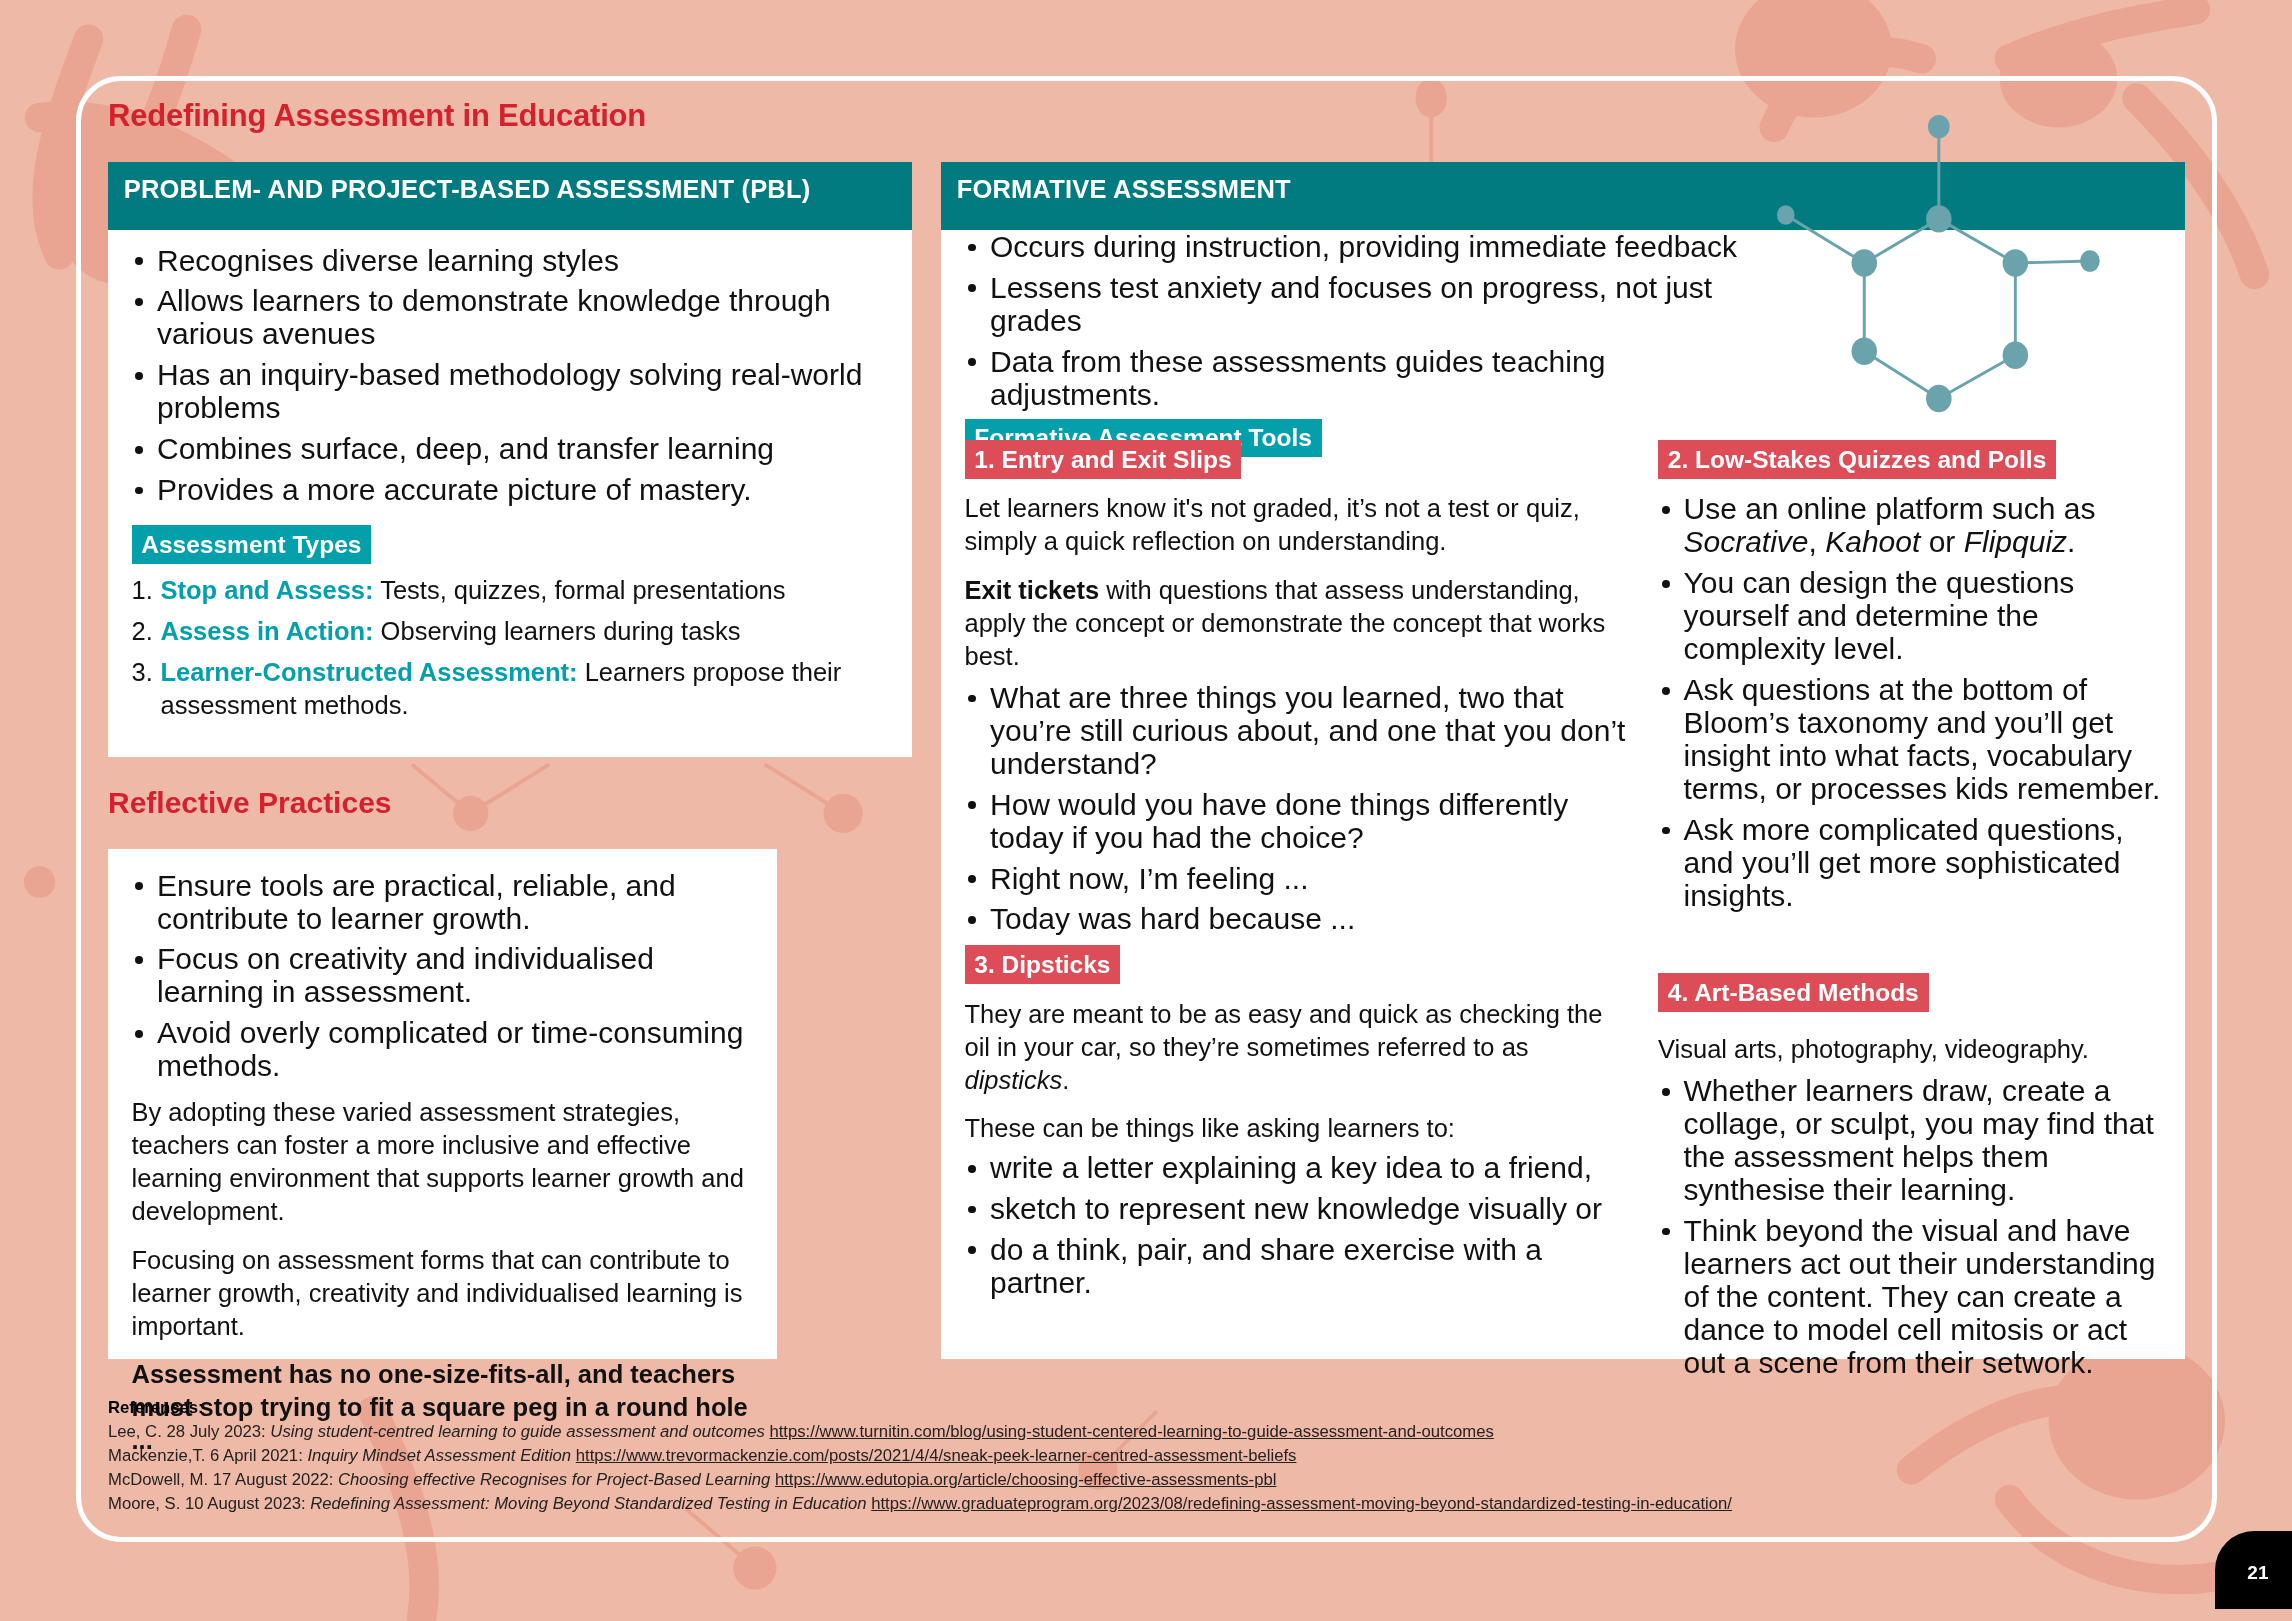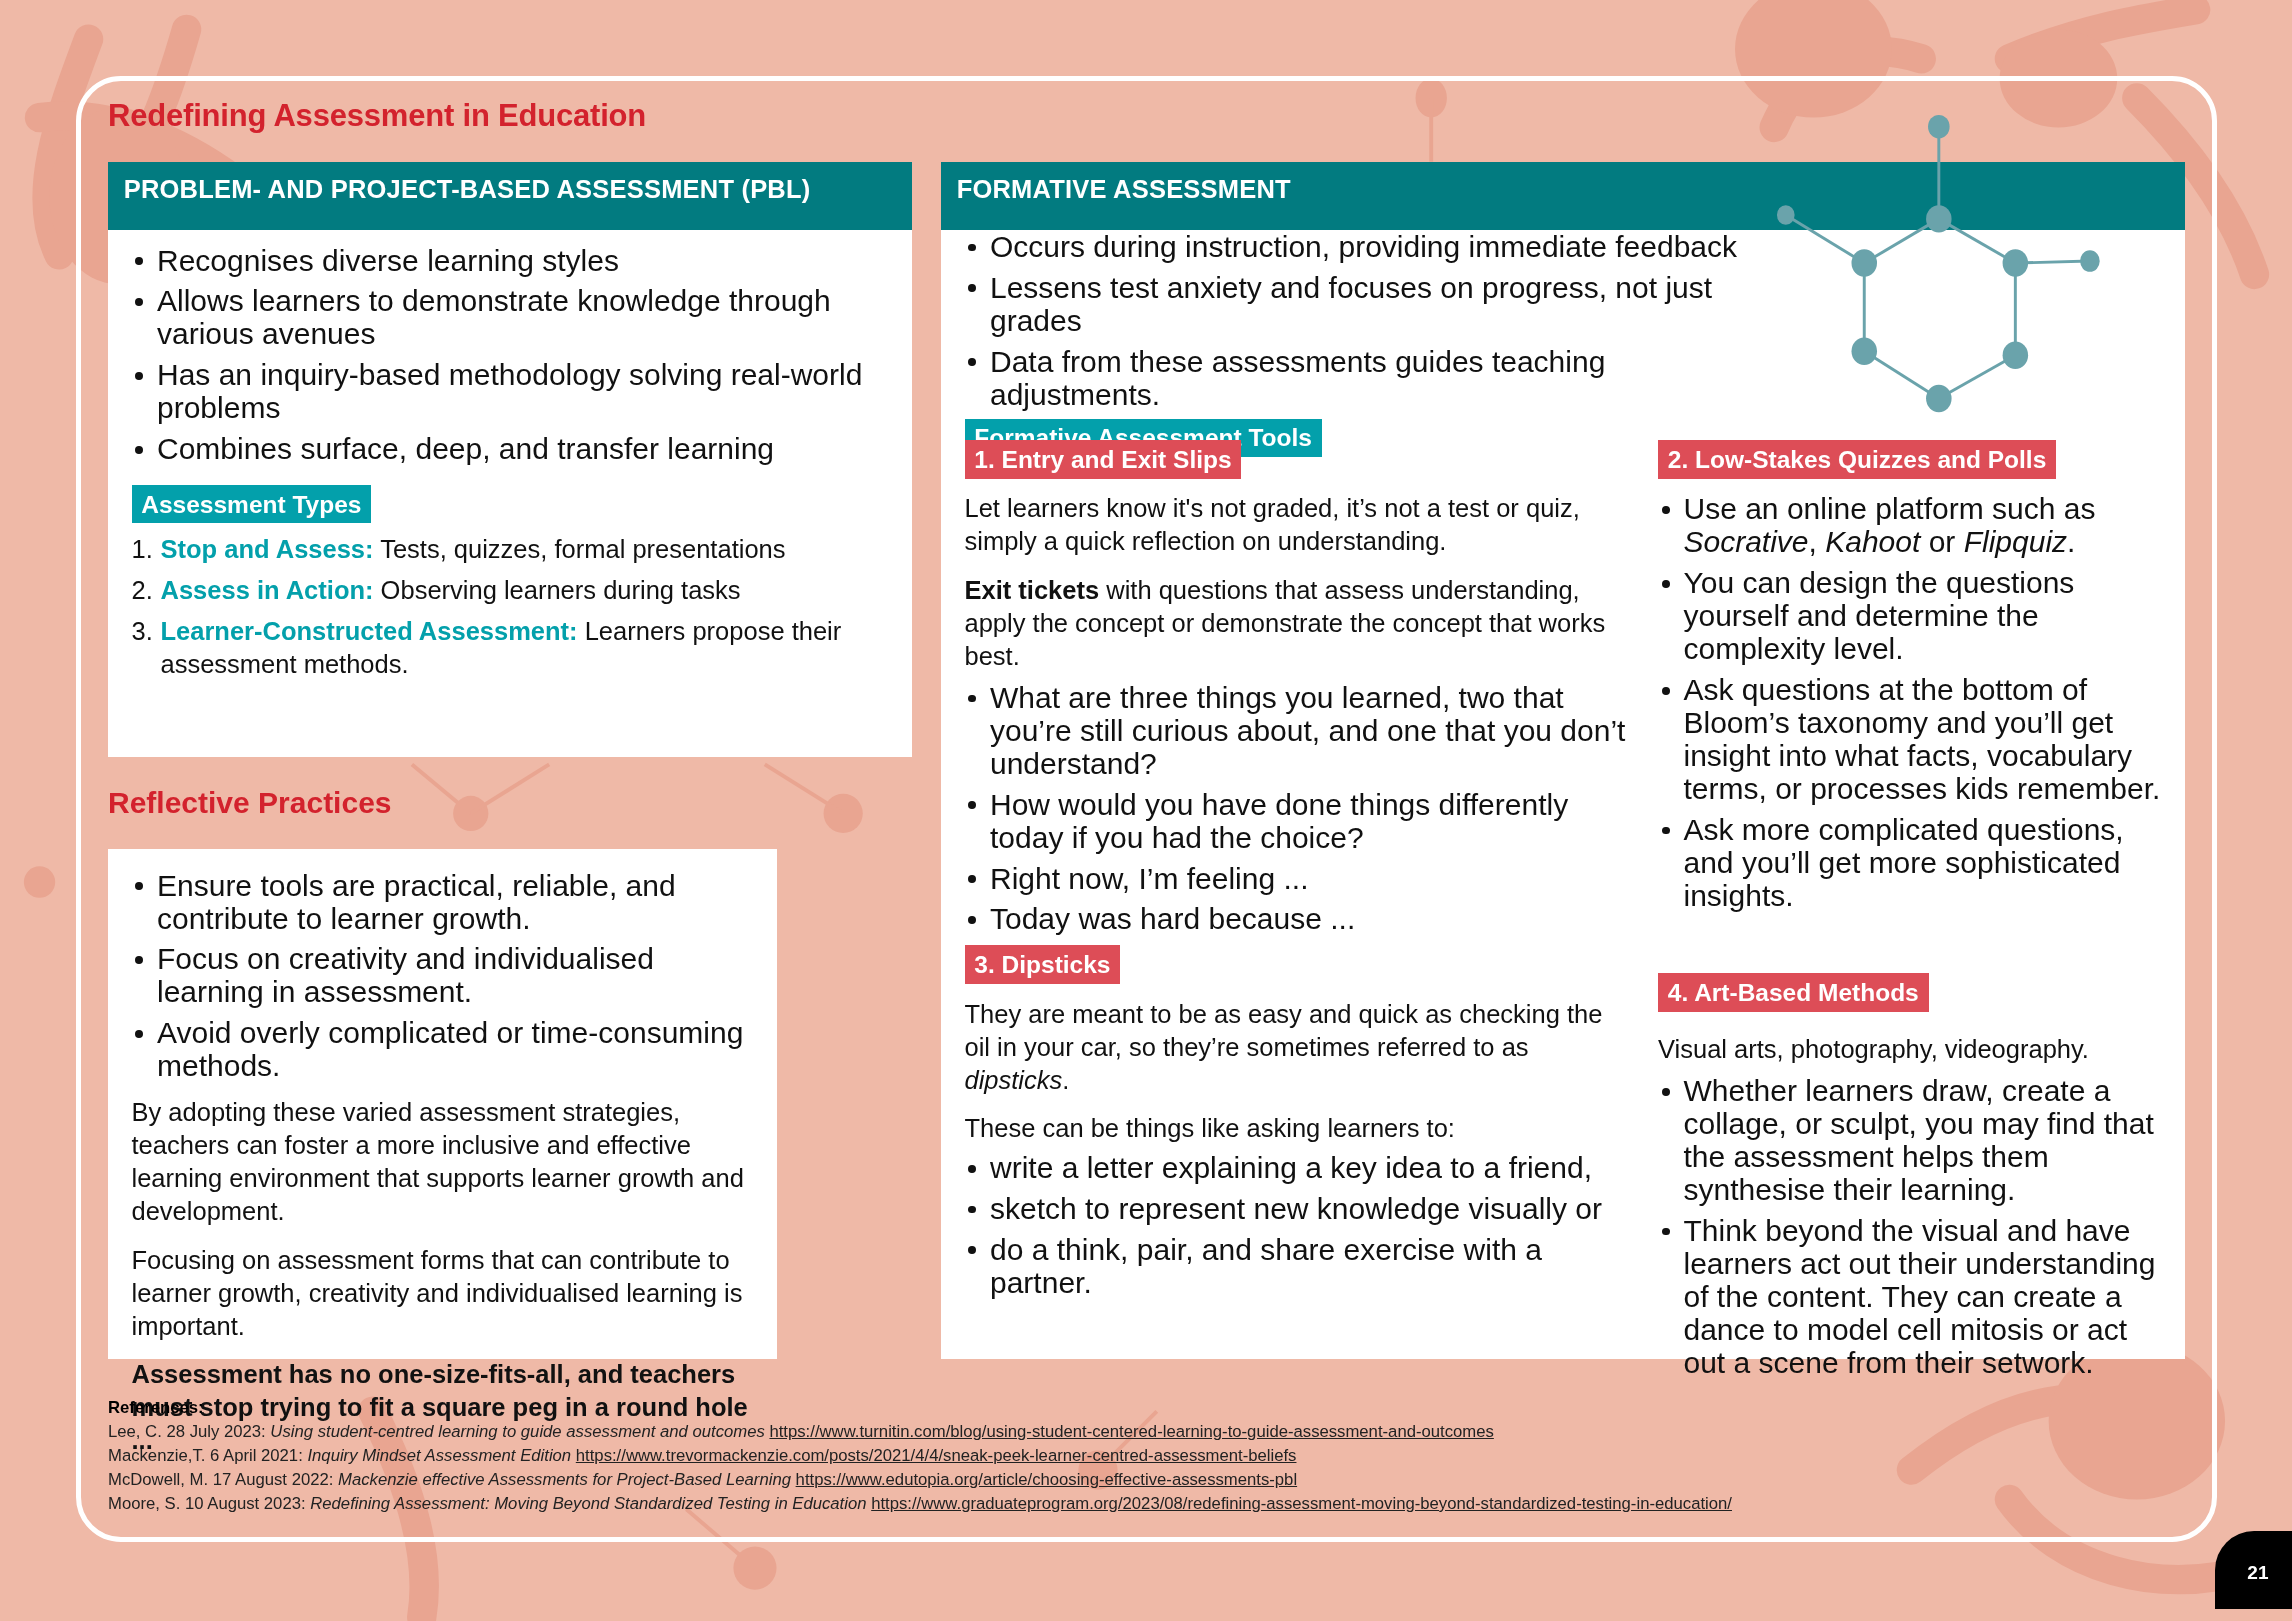--- a/index.html
+++ b/index.html
@@ -108,20 +108,21 @@
 <h1 class="page-title">Redefining Assessment in Education</h1>
 
 <section class="panel" id="pbl-panel">
   <div class="panel-header">PROBLEM- AND PROJECT-BASED ASSESSMENT (PBL)</div>
   <div style="padding: 13.7px 23.5px 0 23.5px;">
     <ul class="bullets">
       <li>Recognises diverse learning styles</li>
       <li>Allows learners to demonstrate knowledge through various avenues</li>
       <li>Has an inquiry-based methodology solving real-world problems</li>
       <li>Combines surface, deep, and transfer learning</li>
+      <li>Provides a more accurate picture of mastery.</li>
     </ul>
     <div style="margin-top: 19.6px; margin-bottom: 9.8px;">
       <span class="teal-tag">Assessment Types</span>
     </div>
     <ol class="types">
       <li>
         <span class="num">1.</span><span class="term">Stop and Assess:</span><span> Tests, quizzes, formal presentations</span>
       </li>
       <li>
         <span class="num">2.</span><span class="term">Assess in Action:</span><span> Observing learners during tasks</span>
@@ -228,21 +229,21 @@
 
 <div class="references">
   <div class="ref-title">References:</div>
   <div>
     <span>Lee, C. 28 July 2023: </span><i>Using student-centred learning to guide assessment and outcomes</i> <a>https://www.turnitin.com/blog/using-student-centered-learning-to-guide-assessment-and-outcomes</a>
   </div>
   <div>
     <span>Mackenzie,T. 6 April 2021: </span><i>Inquiry Mindset Assessment Edition</i> <a>https://www.trevormackenzie.com/posts/2021/4/4/sneak-peek-learner-centred-assessment-beliefs</a>
   </div>
   <div>
-    <span>McDowell, M. 17 August 2022: </span><i>Mackenzie effective Assessments for Project-Based Learning</i> <a>https://www.edutopia.org/article/choosing-effective-assessments-pbl</a>
+    <span>McDowell, M. 17 August 2022: </span><i>Choosing effective Recognises for Project-Based Learning</i> <a>https://www.edutopia.org/article/choosing-effective-assessments-pbl</a>
   </div>
   <div>
     <span>Moore, S. 10 August 2023: </span><i>Redefining Assessment: Moving Beyond Standardized Testing in Education</i> <a>https://www.graduateprogram.org/2023/08/redefining-assessment-moving-beyond-standardized-testing-in-education/</a>
   </div>
 </div>
 
 <div class="page-num">21</div>
 
 
 </body></html>

